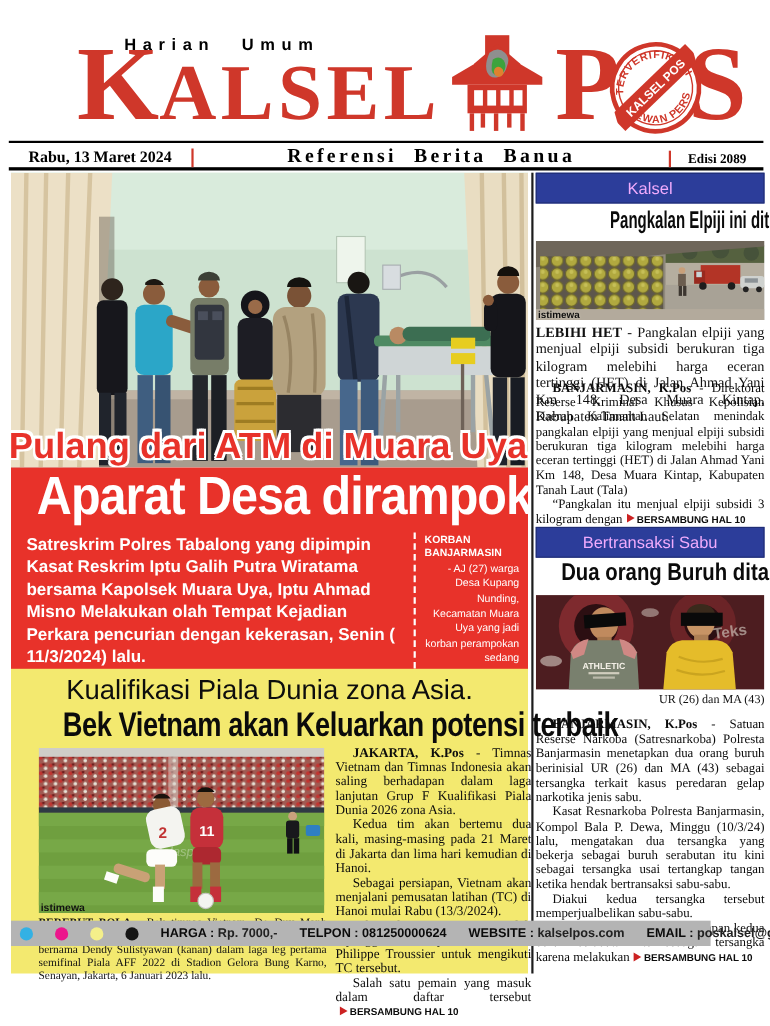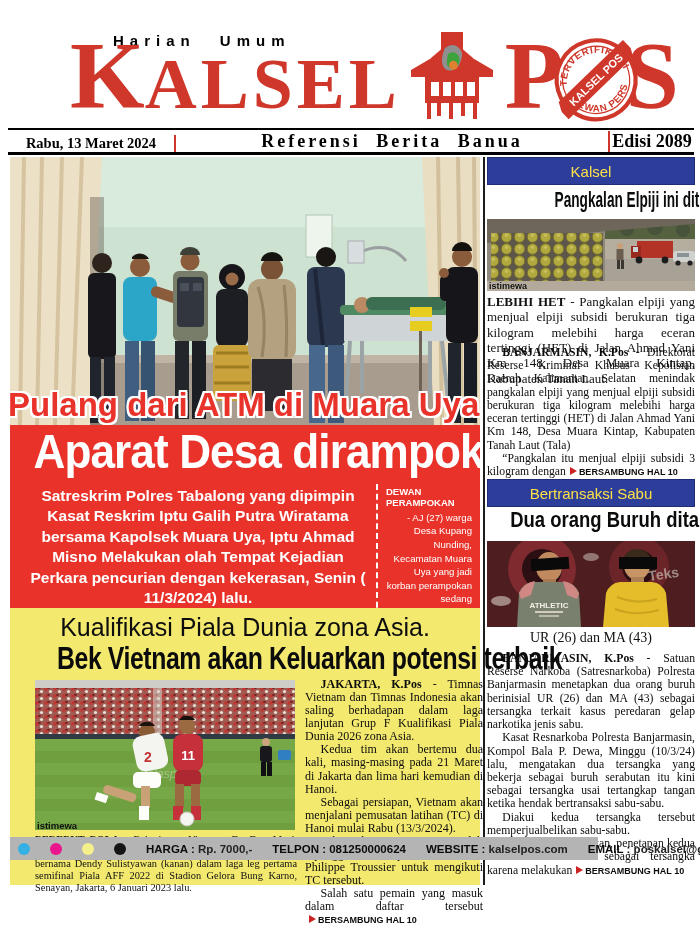--- a/index.html
+++ b/index.html
@@ -19,30 +19,30 @@
   #house-logo{align-self:flex-end;margin:0 2px -2px 4px}
   .bigP{font-size:96px;line-height:1;margin-left:2px}
   #stamp-wrap{align-self:center;margin:0 -12px 0 -10px;transform:rotate(-16deg) translateY(6px)}
   .bigS{font-size:96px;line-height:1}
 
   
   #dateline{position:absolute;left:8px;top:128px;width:686px;height:27px;display:flex;align-items:flex-end;border-top:2px solid #000;border-bottom:3px solid #000}
   #dateline .cell{display:flex;align-items:center;justify-content:center;font-family:"Liberation Serif",serif;font-weight:bold;color:#000}
   #date-cell{width:168px;font-size:14.5px;border-right:2px solid var(--brand_red)}
   #tagline-cell{flex:1;font-size:18px;letter-spacing:3px;word-spacing:8px}
-  #edition-cell{width:86px;font-size:18px;border-left:2px solid var(--brand_red)}
+  #edition-cell{width:86px;font-size:12px;border-left:2px solid var(--brand_red)}
 
   
   #main-photo{position:absolute;left:10px;top:157px;width:470px;height:268px;overflow:hidden;background:#cfe3d2}
   #lead-kicker{position:absolute;left:8px;top:386px;width:470px;text-align:center;font-weight:bold;font-size:33px;color:var(--band_red);white-space:nowrap;
     text-shadow:-2px -2px 0 #fff,2px -2px 0 #fff,-2px 2px 0 #fff,2px 2px 0 #fff,0 -2px 0 #fff,0 2px 0 #fff,-2px 0 0 #fff,2px 0 0 #fff}
   #red-band{position:absolute;left:10px;top:425px;width:470px;height:220px;background:var(--band_red);color:#fff}
   #lead-headline{width:470px;text-align:center;font-weight:bold;font-size:49px;line-height:1.0;letter-spacing:-1px;transform:scaleX(.9);transform-origin:50% 50%;white-space:nowrap;margin-top:2px}
   #red-cols{display:flex;margin-top:8px}
-  #lead-summary{width:366px;padding:2px 4px 0 14px;text-align:center;font-size:15.5px;line-height:1.32;font-weight:bold}
+  #lead-summary{width:366px;padding:2px 4px 0 14px;font-size:15.5px;line-height:1.32;font-weight:bold}
   #lead-continue{display:flex;justify-content:center;align-items:center;margin-top:9px;font-weight:bold;font-size:13px;letter-spacing:1px}
   .tri-o{position:relative;display:inline-block;width:0;height:0;border:8px solid transparent;border-right:0;border-left:12px solid #fff;margin-right:8px}
   .tri-o::after{content:"";position:absolute;left:-10.5px;top:-5px;border:5px solid transparent;border-right:0;border-left:7.5px solid var(--band_red)}
   #side-note{width:104px;border-left:2px dashed #fff;padding:2px 8px 0 8px;text-align:right}
   #side-note-title{font-weight:bold;font-size:9.5px;text-align:left;line-height:1.2}
   #side-note-text{font-size:9.6px;line-height:1.42;margin-top:2px}
 
   
   #sports{position:absolute;left:10px;top:608px;width:470px;height:277px;background:var(--yellow)}
   #sports-kicker{position:absolute;left:0;top:5px;width:470px;text-align:center;font-size:25px;color:#0d0d0d}
@@ -52,42 +52,42 @@
   #soccer-caption{position:absolute;left:25px;top:226px;width:262px;font-family:"Liberation Serif",serif;font-size:10.4px;line-height:1.16;text-align:justify;color:#111}
   #sports-body{position:absolute;left:295px;top:70px;width:178px;height:210px;font-family:"Liberation Serif",serif;font-size:12px;line-height:1.09;text-align:justify;color:#0c0c0c}
   #sports-body p{text-indent:1.3em;margin:0}
   .cont{white-space:nowrap;font-family:"Liberation Sans",sans-serif;font-weight:bold;font-size:9px}
   .tri-r{display:inline-block;width:0;height:0;border:4.5px solid transparent;border-right:0;border-left:7px solid #c22; margin:0 2px 0 4px;vertical-align:baseline}
 
   
   #col-divider{position:absolute;left:483px;top:157px;width:2px;height:728px;background:#1c1c1c}
 
   
-  .tab{position:absolute;left:487px;width:208px;height:28px;background:var(--blue);border:1px solid #202d74;color:#fde047;display:flex;align-items:center;justify-content:center;font-size:15px}
+  .tab{position:absolute;left:487px;width:208px;height:28px;background:var(--blue);border:1px solid #202d74;color:#f0abfc;display:flex;align-items:center;justify-content:center;font-size:15px}
   .r-headline{position:absolute;left:487px;width:208px;text-align:center;font-weight:bold;color:#0b0b0b;white-space:nowrap}
   .r-headline>span{display:inline-block;transform-origin:50% 50%}
   #tab-kalsel{top:157px}
   #headline-elpiji{top:187px;font-size:22px}
   #headline-elpiji>span{transform:scaleX(.62)}
   #lpg-photo{position:absolute;left:487px;top:219px;width:208px;height:72px;overflow:hidden}
   #lpg-credit{position:absolute;left:489px;top:281px;font-weight:bold;font-size:9px;color:#0e0e0e;text-shadow:0 0 2px #cfcabb}
   #lpg-caption{position:absolute;left:487px;top:294px;width:208px;font-family:"Liberation Serif",serif;font-size:13px;line-height:1.18;text-align:justify;color:#111}
   .r-body{position:absolute;left:487px;width:208px;font-family:"Liberation Serif",serif;font-size:11.7px;line-height:1.13;text-align:justify;color:#0c0c0c}
   .r-body p{text-indent:1.3em;margin:0}
   #body-elpiji{top:346px;height:128px}
   #tab-sabu{top:479px}
   #headline-sabu{top:507px;font-size:22px}
   #headline-sabu>span{transform:scaleX(.84)}
   #suspects-photo{position:absolute;left:487px;top:541px;width:208px;height:86px;overflow:hidden}
-  #suspects-caption{position:absolute;left:487px;top:630px;width:208px;text-align:center;font-family:"Liberation Serif",serif;font-size:14px;color:#111}
+  #suspects-caption{position:absolute;left:487px;top:630px;width:208px;text-align:right;font-family:"Liberation Serif",serif;font-size:11px;color:#111}
   #body-sabu{top:652px;height:233px}
   .lead-b{font-weight:bold}
 
   
-  #footer-bar{position:absolute;left:10px;top:837px;width:588px;height:23px;background:var(--gray);display:flex;align-items:center;padding:0 8px;gap:20px}
+  #footer-bar{position:absolute;left:10px;top:837px;width:636px;height:23px;background:var(--gray);display:flex;align-items:center;padding:0 8px;gap:20px}
   .dot{width:12px;height:12px;border-radius:50%;flex:0 0 auto}
   #footer-bar .ft{font-size:11.5px;color:#0b0b0b;white-space:nowrap}
   .ft b{font-weight:bold}
   .ft .v{font-weight:bold;color:#222}
   #sps-mark{color:#8d8d8d;font-weight:bold}
 </style>
 </head>
 <body>
 
 <div id="page">
@@ -240,21 +240,21 @@
     <div id="lead-headline">Aparat Desa dirampok</div>
     <div id="red-cols">
       <div id="lead-left">
         <div id="lead-summary">Satreskrim Polres Tabalong yang dipimpin Kasat Reskrim Iptu Galih Putra Wiratama bersama Kapolsek Muara Uya, Iptu Ahmad Misno Melakukan olah Tempat Kejadian Perkara pencurian dengan kekerasan, Senin ( 11/3/2024) lalu.</div>
         <div id="lead-continue">
           <span class="tri-o"></span>
           <span>BERSAMBUNG   HAL 10</span>
         </div>
       </div>
       <div id="side-note">
-        <div id="side-note-title">DEWAN PERAMPOKAN</div>
+        <div id="side-note-title">KORBAN BANJARMASIN</div>
         <div id="side-note-text">- AJ (27) warga Desa Kupang Nunding, Kecamatan Muara Uya yang jadi korban perampokan sedang mendapatkan perawatan dari tim medis.(istimewa)</div>
       </div>
     </div>
   </div>
 
   <div id="sports">
     <div id="sports-kicker">Kualifikasi Piala Dunia zona Asia.</div>
     <div id="sports-headline">Bek Vietnam akan Keluarkan potensi terbaik</div>
 
     <div id="soccer-photo">

